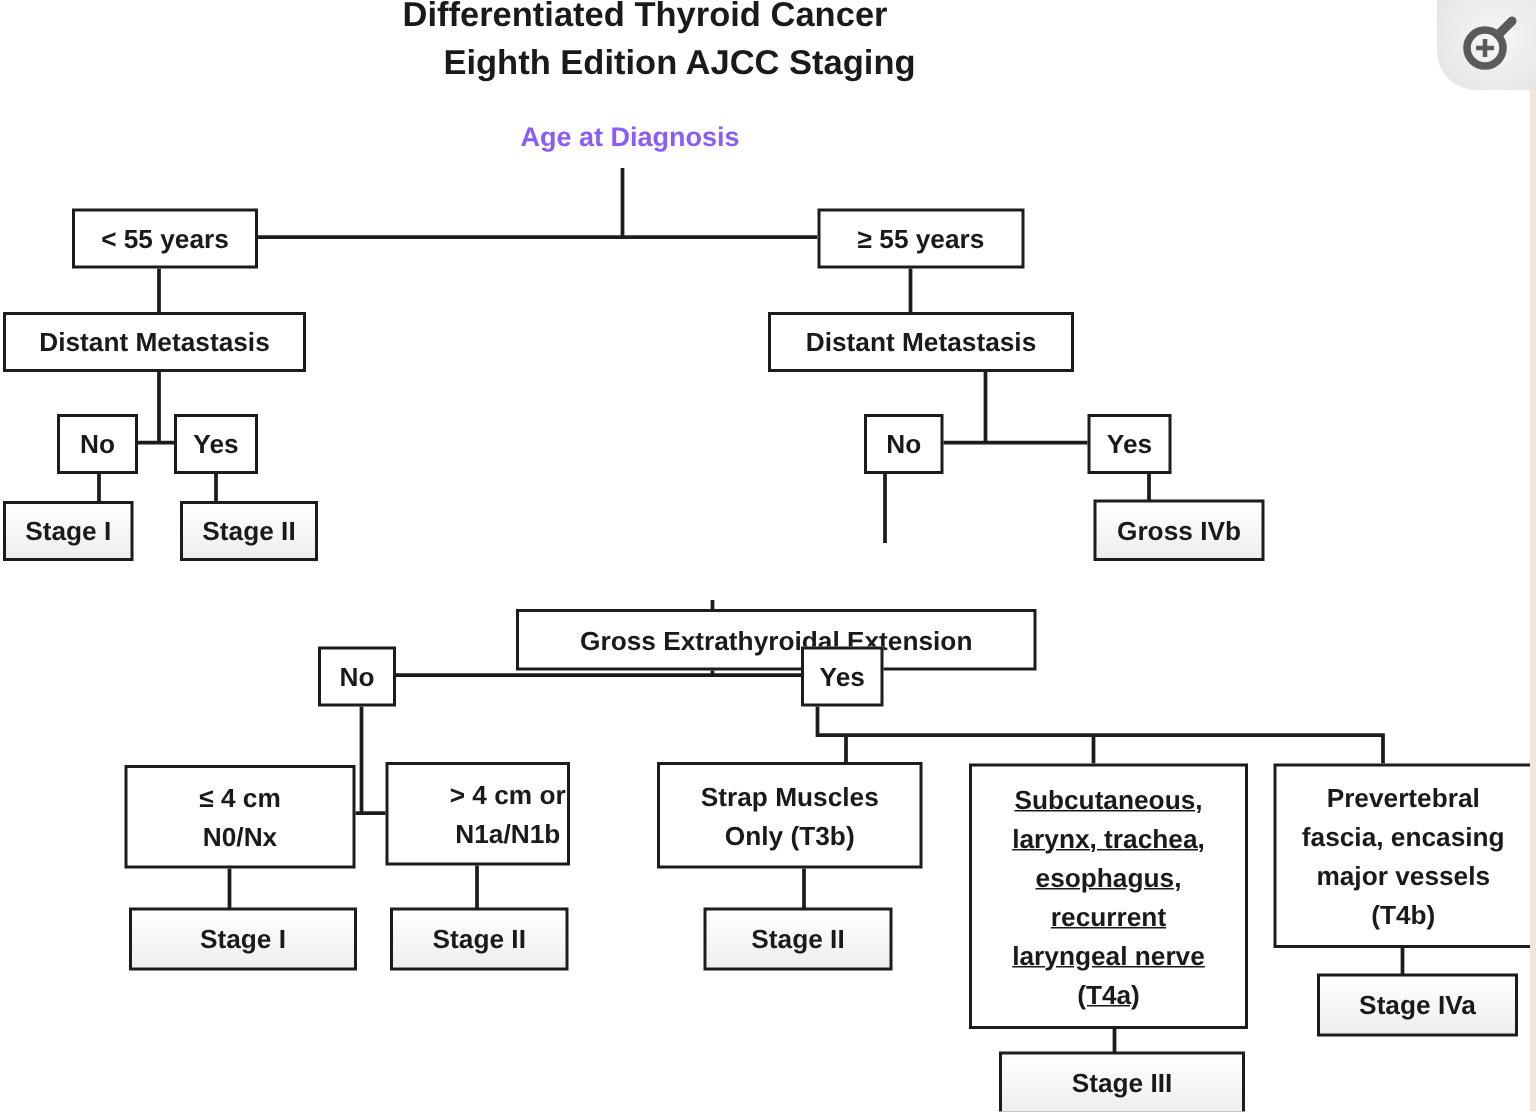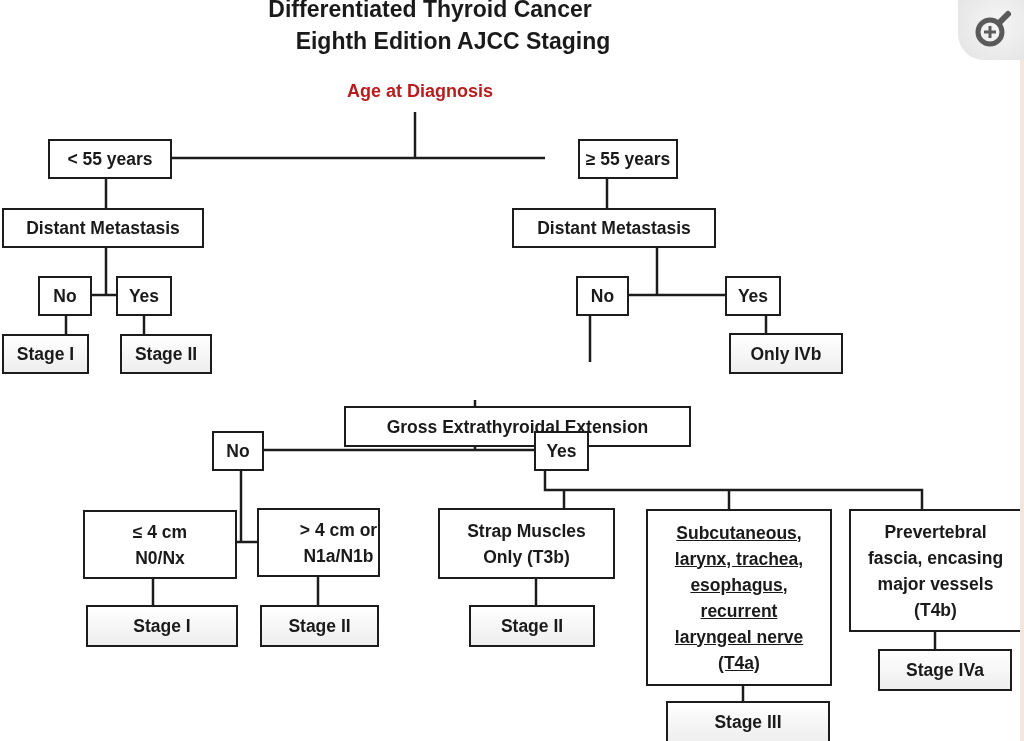--- a/index.html
+++ b/index.html
@@ -2,21 +2,21 @@
 <html><head>
 <meta charset="utf-8">
 <style>
   html,body{margin:0;padding:0;background:#fff;}
   body{width:1024px;height:741px;position:relative;overflow:hidden;font-family:"Liberation Sans",sans-serif;}
   .frame{position:absolute;left:0;top:0;width:1024px;height:741px;background:#fff;}
   .rborder{position:absolute;right:0;top:0;width:4px;height:741px;background:#f3e6dc;}
   .title{position:absolute;left:0;width:860px;text-align:center;font-weight:bold;color:#1a1a1a;font-size:23px;}
   .t1{top:-4px;}
   .t2{top:28px;padding-left:23px;}
-  .age{position:absolute;left:320px;width:200px;top:81px;text-align:center;font-weight:bold;font-size:18px;color:#b91c1c;}
+  .age{position:absolute;left:320px;width:200px;top:81px;text-align:center;font-weight:bold;font-size:18px;color:#8b5cf6;}
   .box{position:absolute;box-sizing:border-box;border:2.5px solid #1c1c1c;background:#fff;display:flex;align-items:center;justify-content:center;text-align:center;font-weight:bold;font-size:17.5px;color:#1a1a1a;line-height:26px;white-space:pre-line;}
   .box.stage{background:linear-gradient(#ffffff,#eeeeee);}
   svg.lines{position:absolute;left:0;top:0;width:1024px;height:741px;}
   .zoombtn{position:absolute;left:958px;top:0;width:66px;height:60px;background:radial-gradient(circle at 60% 40%,#f6f6f6,#e2e2e2);border-bottom-left-radius:26px;cursor:pointer;}
   .zoombtn svg{position:absolute;left:8px;top:4px;}
 </style>
 </head>
 <body>
 
 <div class="frame">
@@ -59,25 +59,25 @@
     </g>
   </svg>
 
   <div class="box" style="left:48px;top:139px;width:124px;height:40px;">&lt; 55 years</div>
   <div class="box" style="left:2px;top:208px;width:202px;height:40px;">Distant Metastasis</div>
   <div class="box" style="left:38px;top:276px;width:54px;height:40px;">No</div>
   <div class="box" style="left:116px;top:276px;width:56px;height:40px;">Yes</div>
   <div class="box stage" style="left:2px;top:334px;width:87px;height:40px;">Stage I</div>
   <div class="box stage" style="left:120px;top:334px;width:92px;height:40px;">Stage II</div>
 
-  <div class="box" style="left:578px;top:139px;width:100px;height:40px;">≥ 55 years</div>
+  <div class="box" style="left:545px;top:139px;width:138px;height:40px;">≥ 55 years</div>
   <div class="box" style="left:512px;top:208px;width:204px;height:40px;">Distant Metastasis</div>
   <div class="box" style="left:576px;top:276px;width:53px;height:40px;">No</div>
   <div class="box" style="left:725px;top:276px;width:56px;height:40px;">Yes</div>
-  <div class="box stage" style="left:729px;top:333px;width:114px;height:41px;">Only IVb</div>
+  <div class="box stage" style="left:729px;top:333px;width:114px;height:41px;">Gross IVb</div>
   <div class="box" style="left:344px;top:361px;width:347px;height:41px;margin-top:45px;">Gross Extrathyroidal Extension</div>
   <div class="box" style="left:212px;top:431px;width:52px;height:40px;">No</div>
   <div class="box" style="left:534px;top:431px;width:55px;height:40px;">Yes</div>
 
   <div class="box" style="left:83px;top:510px;width:154px;height:69px;">≤ 4 cm
 N0/Nx</div>
   <div class="box" style="left:257px;top:508px;width:123px;height:69px;padding-left:40px;">&gt; 4 cm or
 N1a/N1b</div>
   <div class="box stage" style="left:86px;top:605px;width:152px;height:42px;">Stage I</div>
   <div class="box stage" style="left:260px;top:605px;width:119px;height:42px;">Stage II</div>

